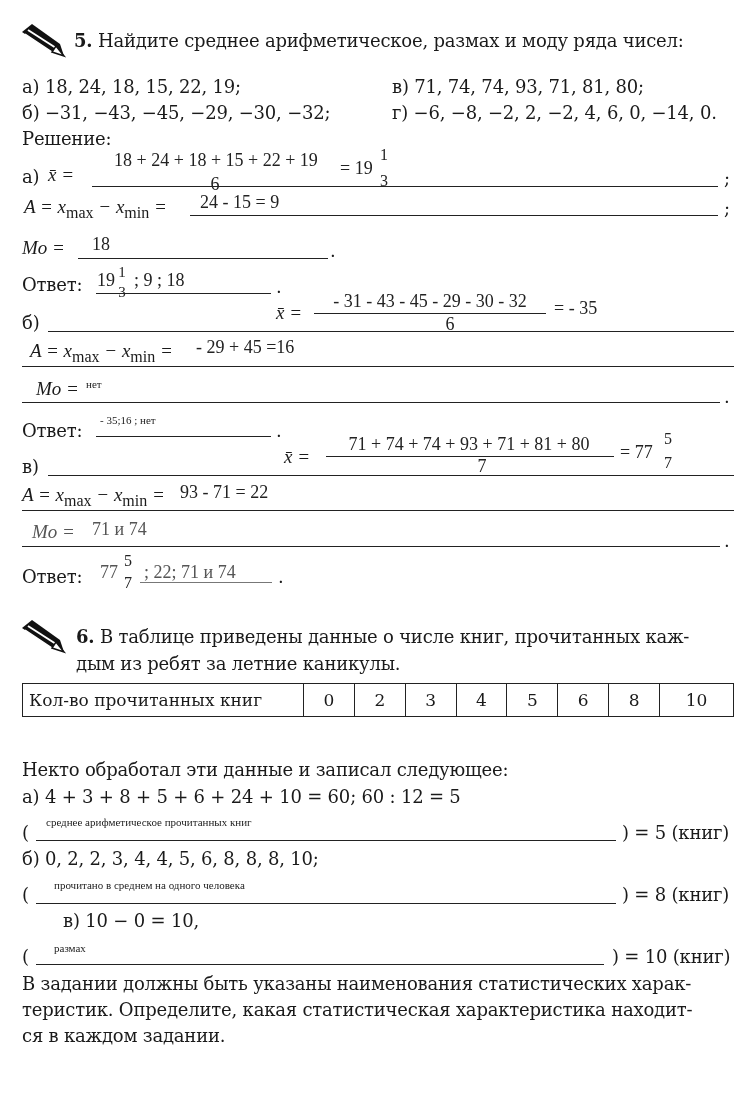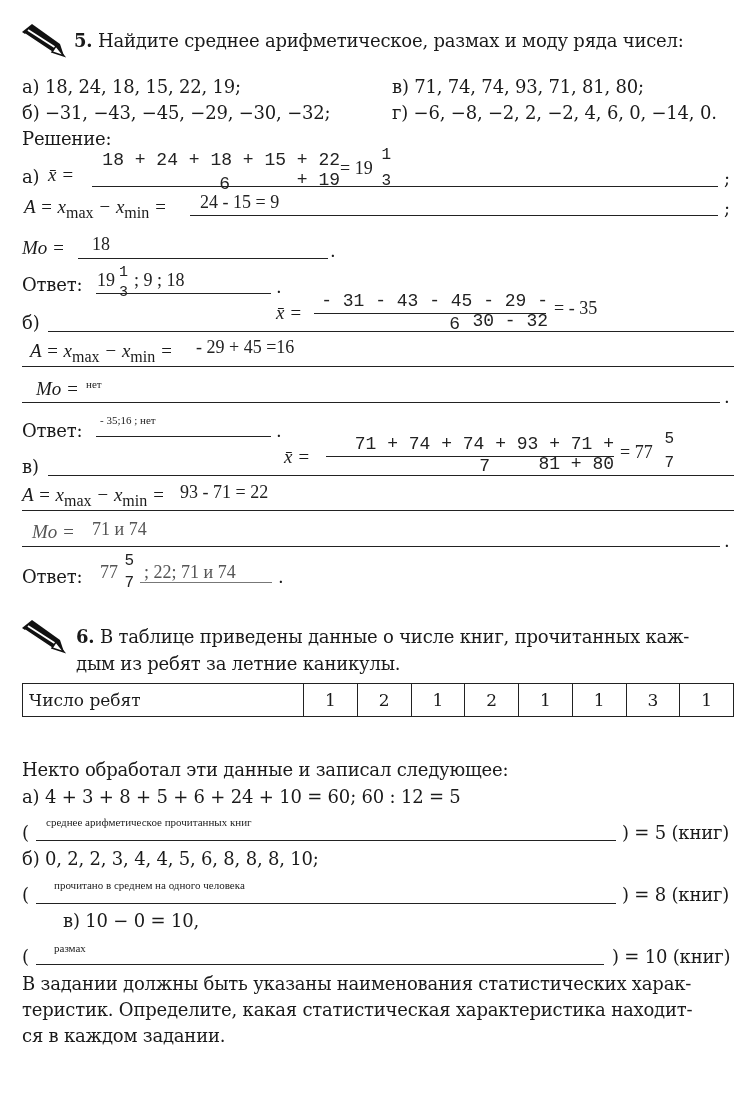--- a/index.html
+++ b/index.html
@@ -7,21 +7,21 @@
       width: 756px; height: 1103px; position: relative; overflow: hidden;
       font-family: "DejaVu Serif", serif; color: #1a1a1a;
     }
     .abs { position: absolute; white-space: nowrap; }
     .pt { font-size: 18px; letter-spacing: -0.2px; }
     .hw { font-family: "Liberation Serif", serif; font-size: 18px; color: #222; }
     .hw-sm { font-family: "Liberation Serif", serif; font-size: 11px; color: #222; }
     .line { position: absolute; height: 0; border-top: 1.3px solid #222; }
     .ital { font-style: italic; font-family: "Liberation Serif", serif; }
     .sub { font-size: 16px; vertical-align: -5px; font-style: normal; }
-    .frac { position: absolute; text-align: right; font-family: Liberation Mono, monospace; }
+    .frac { position: absolute; text-align: center; font-family: Liberation Serif, serif; }
     .fbar { border-top: 1.2px solid #222; }
     .pencil { position: absolute; width: 50px; height: 38px; }
     table.books {
       position: absolute; left: 22px; top: 683px; width: 712px;
       border-collapse: collapse; font-family: "DejaVu Serif", serif; font-size: 17px;
     }
     table.books td {
       border: 1.3px solid #222; height: 32px; padding: 0 6px; text-align: center;
     }
     table.books td.hd { text-align: left; width: 268px; }
@@ -138,30 +138,30 @@
   <path d="M36 24 L44 34 L32 30 Z" fill="#fff" stroke="#111" stroke-width="1.5"></path>
 </svg>
 <div class="abs pt" style="left:76px;top:626px;">
   <span class="bold">6.</span>
   <span>В таблице приведены данные о числе книг, прочитанных каж-</span>
 </div>
 <div class="abs pt" style="left:76px;top:653px;">дым из ребят за летние каникулы.</div>
 
 <table class="books">
   <tbody>
-  <tr>
-    <td class="hd">Число ребят</td>
-    <td>1</td>
+      <tr>
+    <td class="hd">Кол-во прочитанных книг</td>
+    <td>0</td>
     <td>2</td>
-    <td>1</td>
-    <td>2</td>
-    <td>1</td>
-    <td>1</td>
     <td>3</td>
-    <td>1</td>
+    <td>4</td>
+    <td>5</td>
+    <td>6</td>
+    <td>8</td>
+    <td>10</td>
   </tr>
 </tbody>
   </table>
 
 <div class="abs pt" style="left:22px;top:759px;">Некто обработал эти данные и записал следующее:</div>
 <div class="abs pt" style="left:22px;top:786px;">а) 4 + 3 + 8 + 5 + 6 + 24 + 10 = 60; 60 : 12 = 5</div>
 
 <div class="abs pt" style="left:22px;top:822px;">(</div>
 <div class="abs hw-sm" style="left:46px;top:816px;">среднее арифметическое прочитанных книг</div>
 <div class="line" style="left:36px;top:840px;width:580px;"></div>

